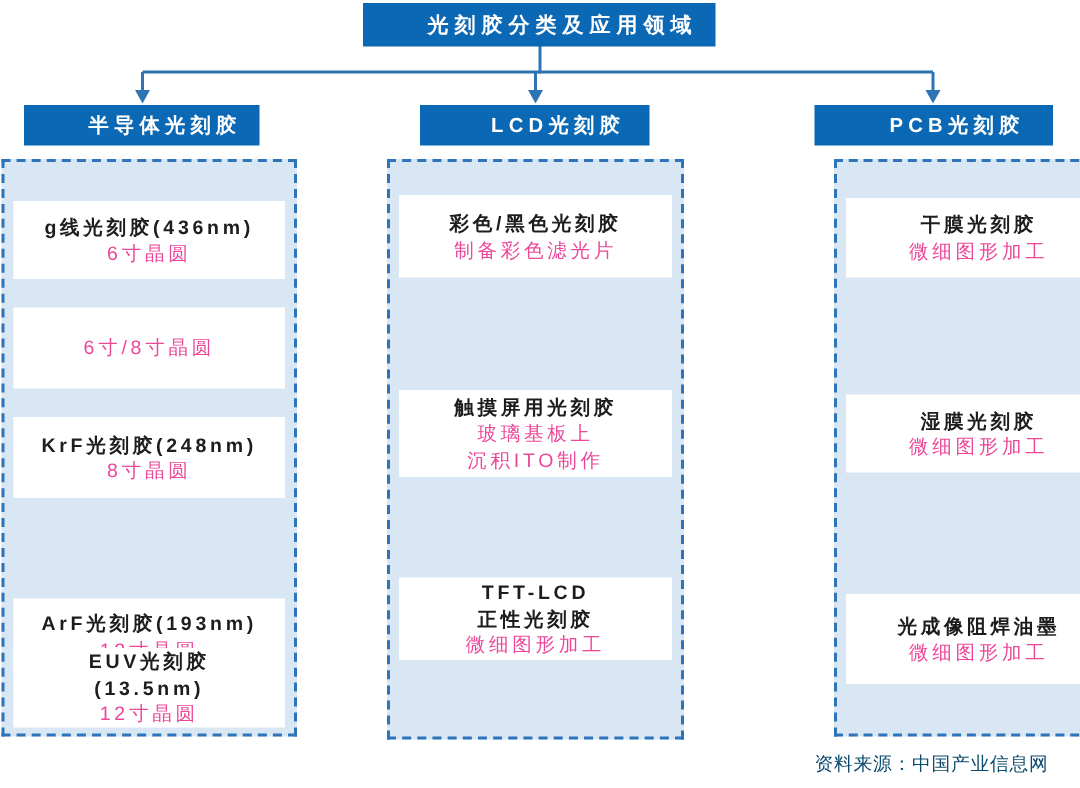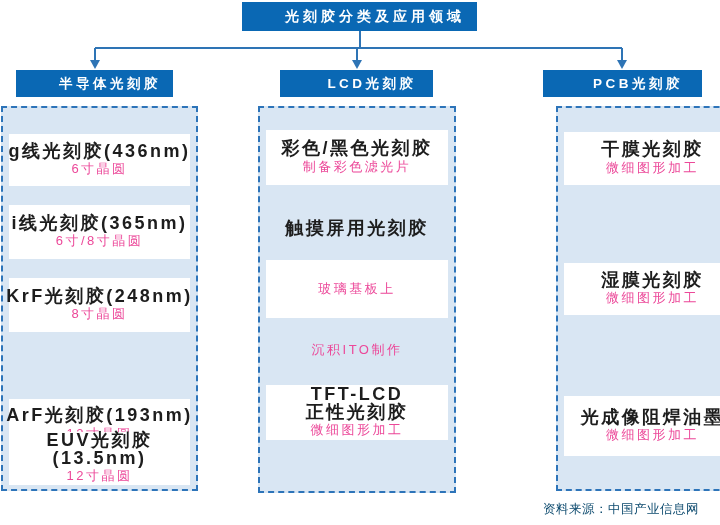--- a/index.html
+++ b/index.html
@@ -40,37 +40,37 @@
   .panel-pcb  { left: 520px; width: 193px; height: 385px; margin-left: 36px; }
 
   .node-box {
     position: absolute; left: 6px; right: 6px;
     background: #ffffff;
     display: flex; flex-direction: column; align-items: center; justify-content: center;
     text-align: center;
     line-height: 17.5px;
   }
   .node-box .b {
-    font-weight: bold; font-size: 18px; color: #1d1d1d; letter-spacing: 2.5px;
+    font-weight: bold; font-size: 13px; color: #1d1d1d; letter-spacing: 2.5px;
     white-space: nowrap;
   }
   .node-box .n {
     font-weight: normal; font-size: 13px; color: #ec4899; letter-spacing: 2.5px;
     white-space: nowrap;
   }
 
   
   .semi-1 { top: 26px;  height: 52px; }
   .semi-2 { top: 97px;  height: 54px; }
   .semi-3 { top: 170px; height: 54px; }
   .semi-4 { top: 251px; height: 51px; margin-top: 40px; }
   .semi-5 { top: 324px; height: 53px; }
   
   .lcd-1 { top: 22px;  height: 55px; }
-  .lcd-2 { top: 152px; height: 58px; gap: 43px; }
+  .lcd-2 { top: 152px; height: 58px; }
   .lcd-3 { top: 277px; height: 55px; }
   
   .pcb-1 { top: 24px;  height: 53px; }
   .pcb-2 { top: 155px; height: 52px; }
   .pcb-3 { top: 288px; height: 60px; }
 
   .source-note {
     position: absolute; right: 21px; top: 501px;
     font-size: 12.5px; color: #0c4a6e; letter-spacing: 0.5px;
   }
@@ -100,21 +100,20 @@
   <div class="blue-node branch-node branch-lcd">LCD光刻胶</div>
   <div class="blue-node branch-node branch-semi">半导体光刻胶</div>
   <div class="blue-node branch-node branch-pcb">PCB光刻胶</div>
 
   <div class="panel panel-semi">
     <div class="node-box semi-1">
       <span class="b">g线光刻胶(436nm)</span>
       <span class="n">6寸晶圆</span>
     </div>
     <div class="node-box semi-2">
-      <span class="b">i线光刻胶(365nm)</span>
       <span class="n">6寸/8寸晶圆</span>
     </div>
     <div class="node-box semi-3">
       <span class="b">KrF光刻胶(248nm)</span>
       <span class="n">8寸晶圆</span>
     </div>
     <div class="node-box semi-4">
       <span class="b">ArF光刻胶(193nm)</span>
       <span class="n">12寸晶圆</span>
     </div>

